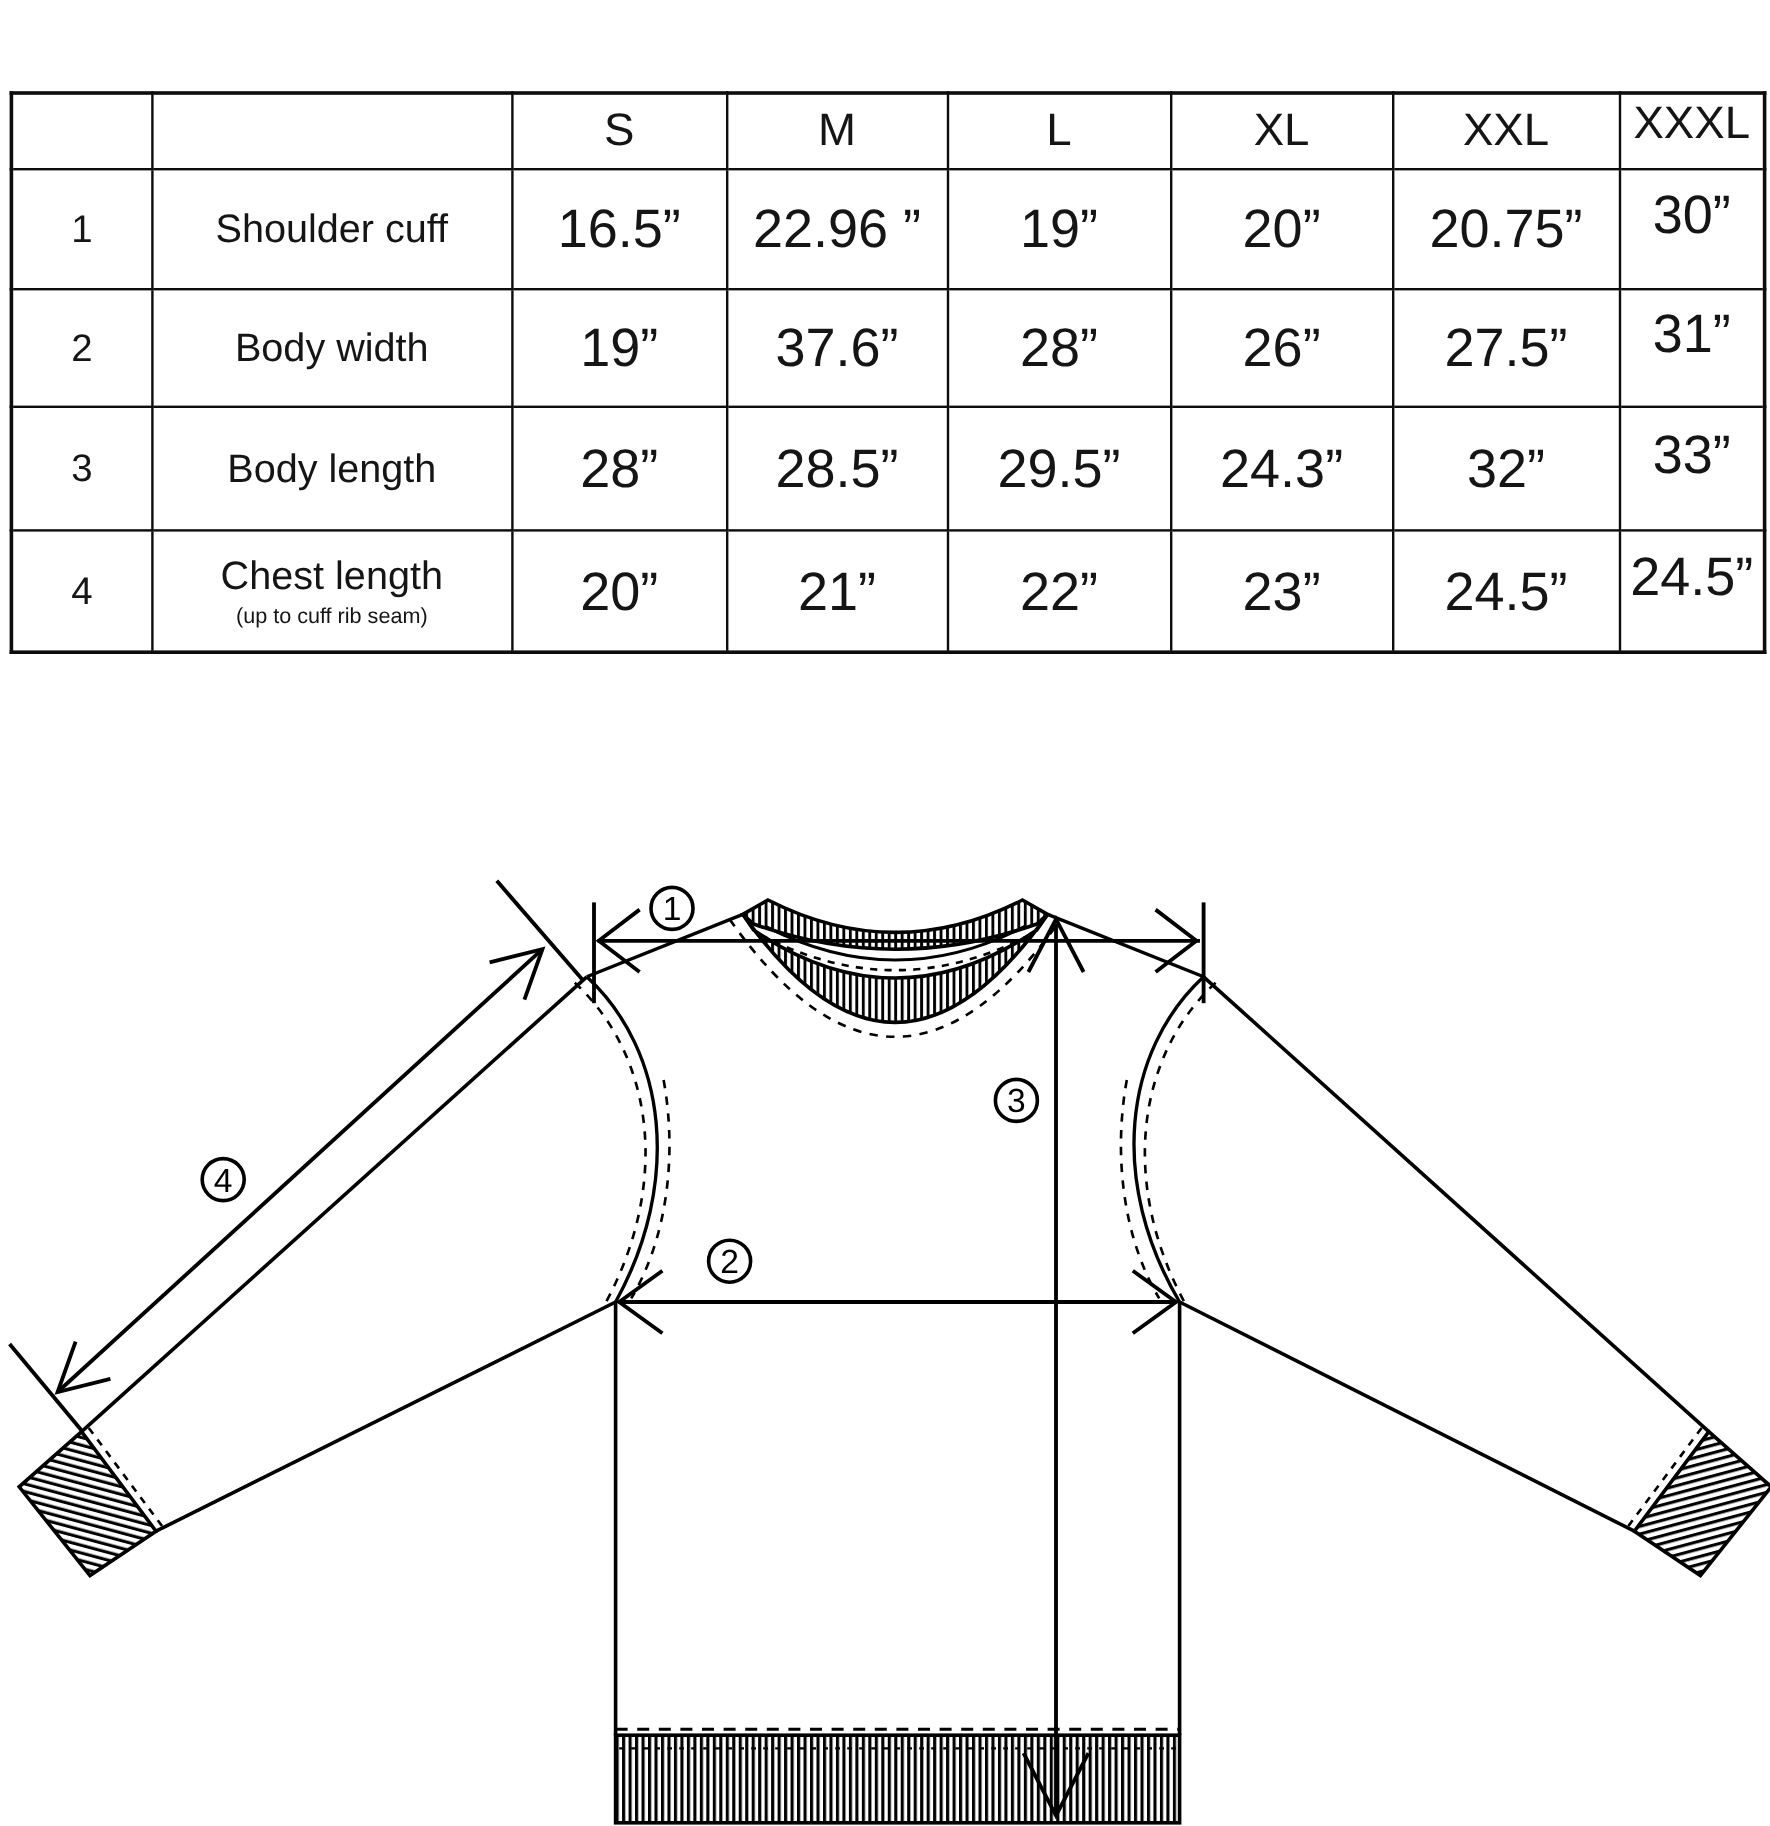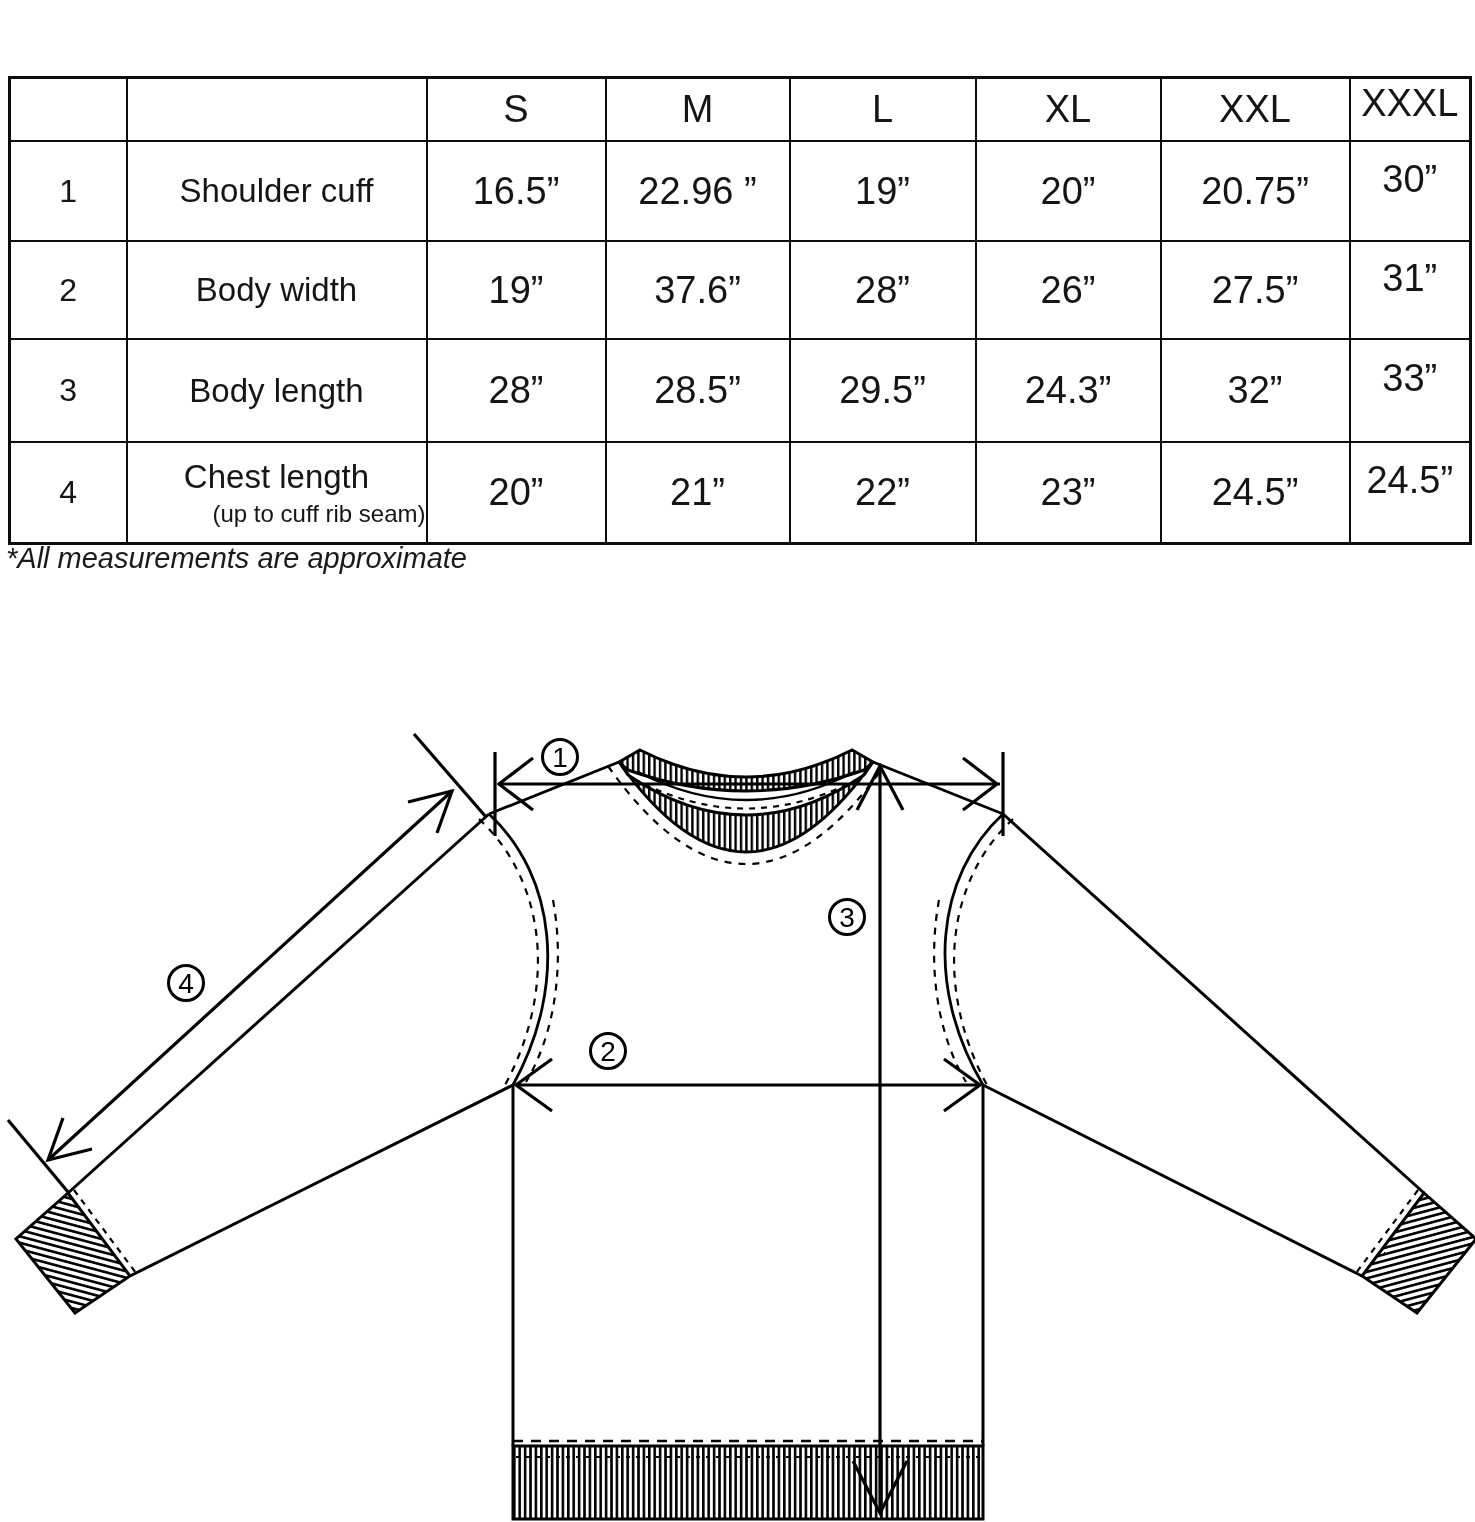--- a/index.html
+++ b/index.html
@@ -30,22 +30,22 @@
     background:#fff;
   }
   table.size-chart{border:3px solid #0d0d0d;}
   tr.hdr th{height:61px;font-size:38px;}
   tr.r1 td{height:98px;}
   tr.r2 td{height:96px;}
   tr.r3 td{height:101px;}
   tr.r4 td{height:99px;}
   td.c-num{font-size:32px;}
   td.c-label{text-align:left;padding-left:26px;font-size:33px;}
-  td.c-val{font-size:38px;}
-  td.c-label .sub{font-size:24px;margin-top:4px;text-align:right;}
+  td.c-val{font-size:45px;}
+  td.c-label .sub{font-size:18px;margin-top:4px;}
   .raise-val span{position:relative;top:-12px;}
   th.raise-hdr span{position:relative;top:-6px;}
   .footnote{
     position:absolute;
     left:6px;
     top:542px;
     font-size:29px;
     font-style:italic;
     color:#1a1a1a;
   }
@@ -118,21 +118,20 @@
       <td class="c-val"><span>20”</span></td>
       <td class="c-val"><span>21”</span></td>
       <td class="c-val"><span>22”</span></td>
       <td class="c-val"><span>23”</span></td>
       <td class="c-val"><span>24.5”</span></td>
       <td class="c-val raise-val"><span>24.5”</span></td>
     </tr>
   </tbody>
     </table>
 
-  <div class="footnote">*All measurements are approximate</div>
 
   <svg class="diagram" width="1475" height="1522" viewBox="0 0 1475 1522" xmlns="http://www.w3.org/2000/svg">
     <defs>
       <pattern id="ribCollar" width="5.4" height="12" patternUnits="userSpaceOnUse">
         <rect width="5.4" height="12" fill="#fff"></rect>
           <rect width="2.4" height="12" fill="#000"></rect>
       </pattern>
       <pattern id="ribHem" width="5.4" height="12" patternUnits="userSpaceOnUse">
         <rect width="5.4" height="12" fill="#fff"></rect>
           <rect width="2.6" height="12" fill="#000"></rect>

